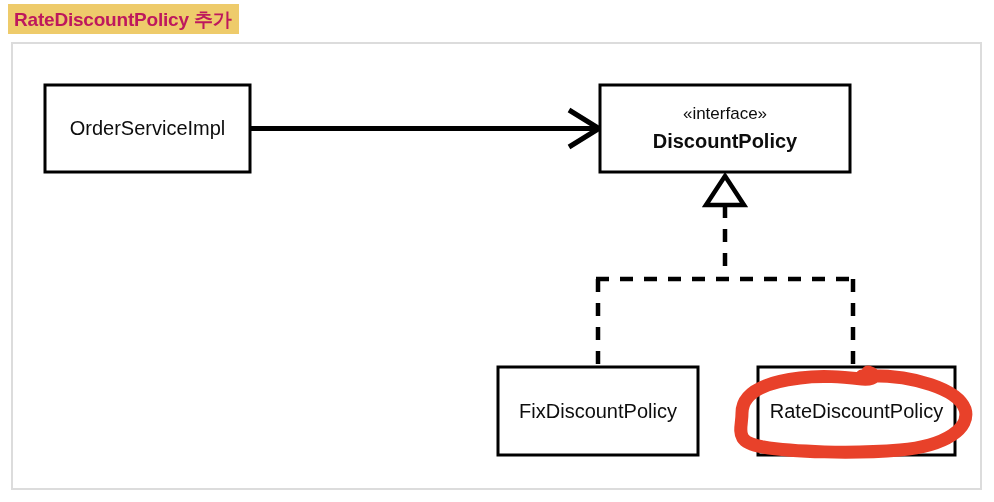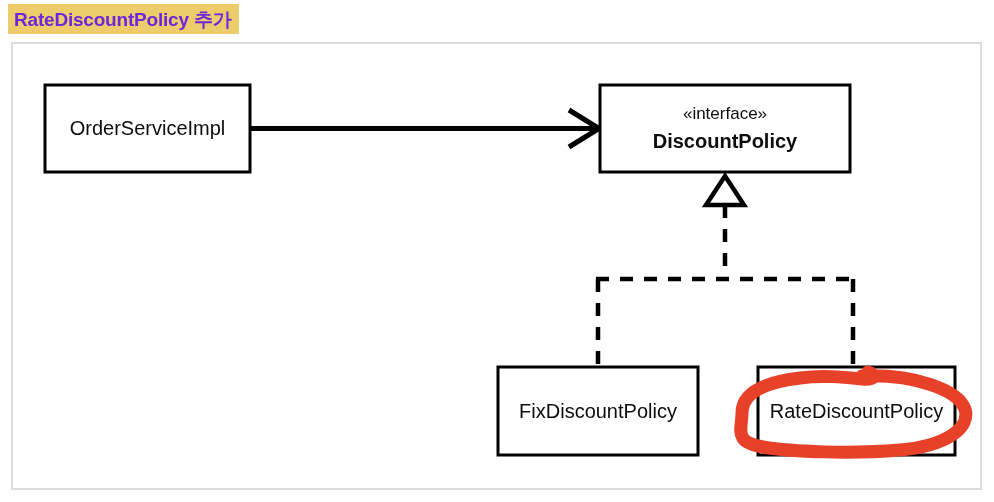--- a/index.html
+++ b/index.html
@@ -26,21 +26,21 @@
     left: 8px;
     top: 4px;
     height: 30px;
     display: inline-flex;
     align-items: center;
     padding: 0 7px 0 6px;
     background: #eecb6b;
     font-size: 19px;
     font-weight: bold;
     line-height: 1;
-    color: #6d28d9;
+    color: #be185d;
     letter-spacing: -0.2px;
     white-space: nowrap;
   }
   
   #diagram-frame {
     position: absolute;
     left: 11px;
     top: 42px;
     width: 971px;
     height: 448px;

